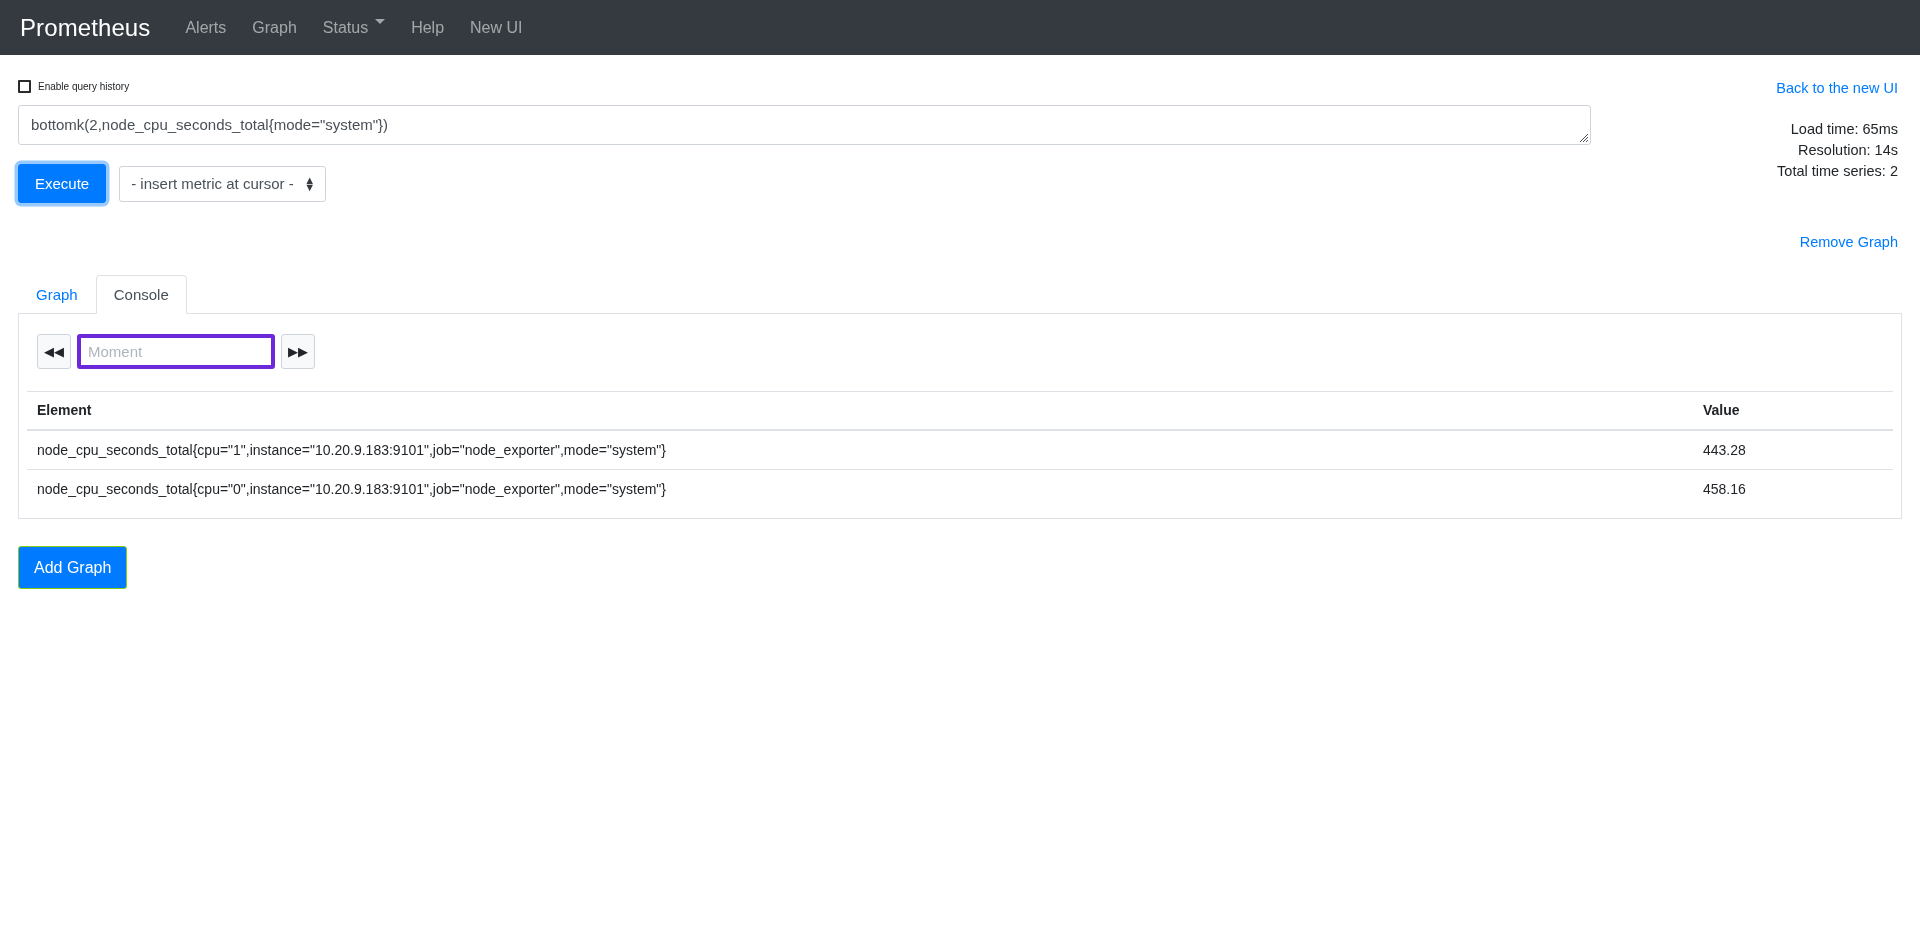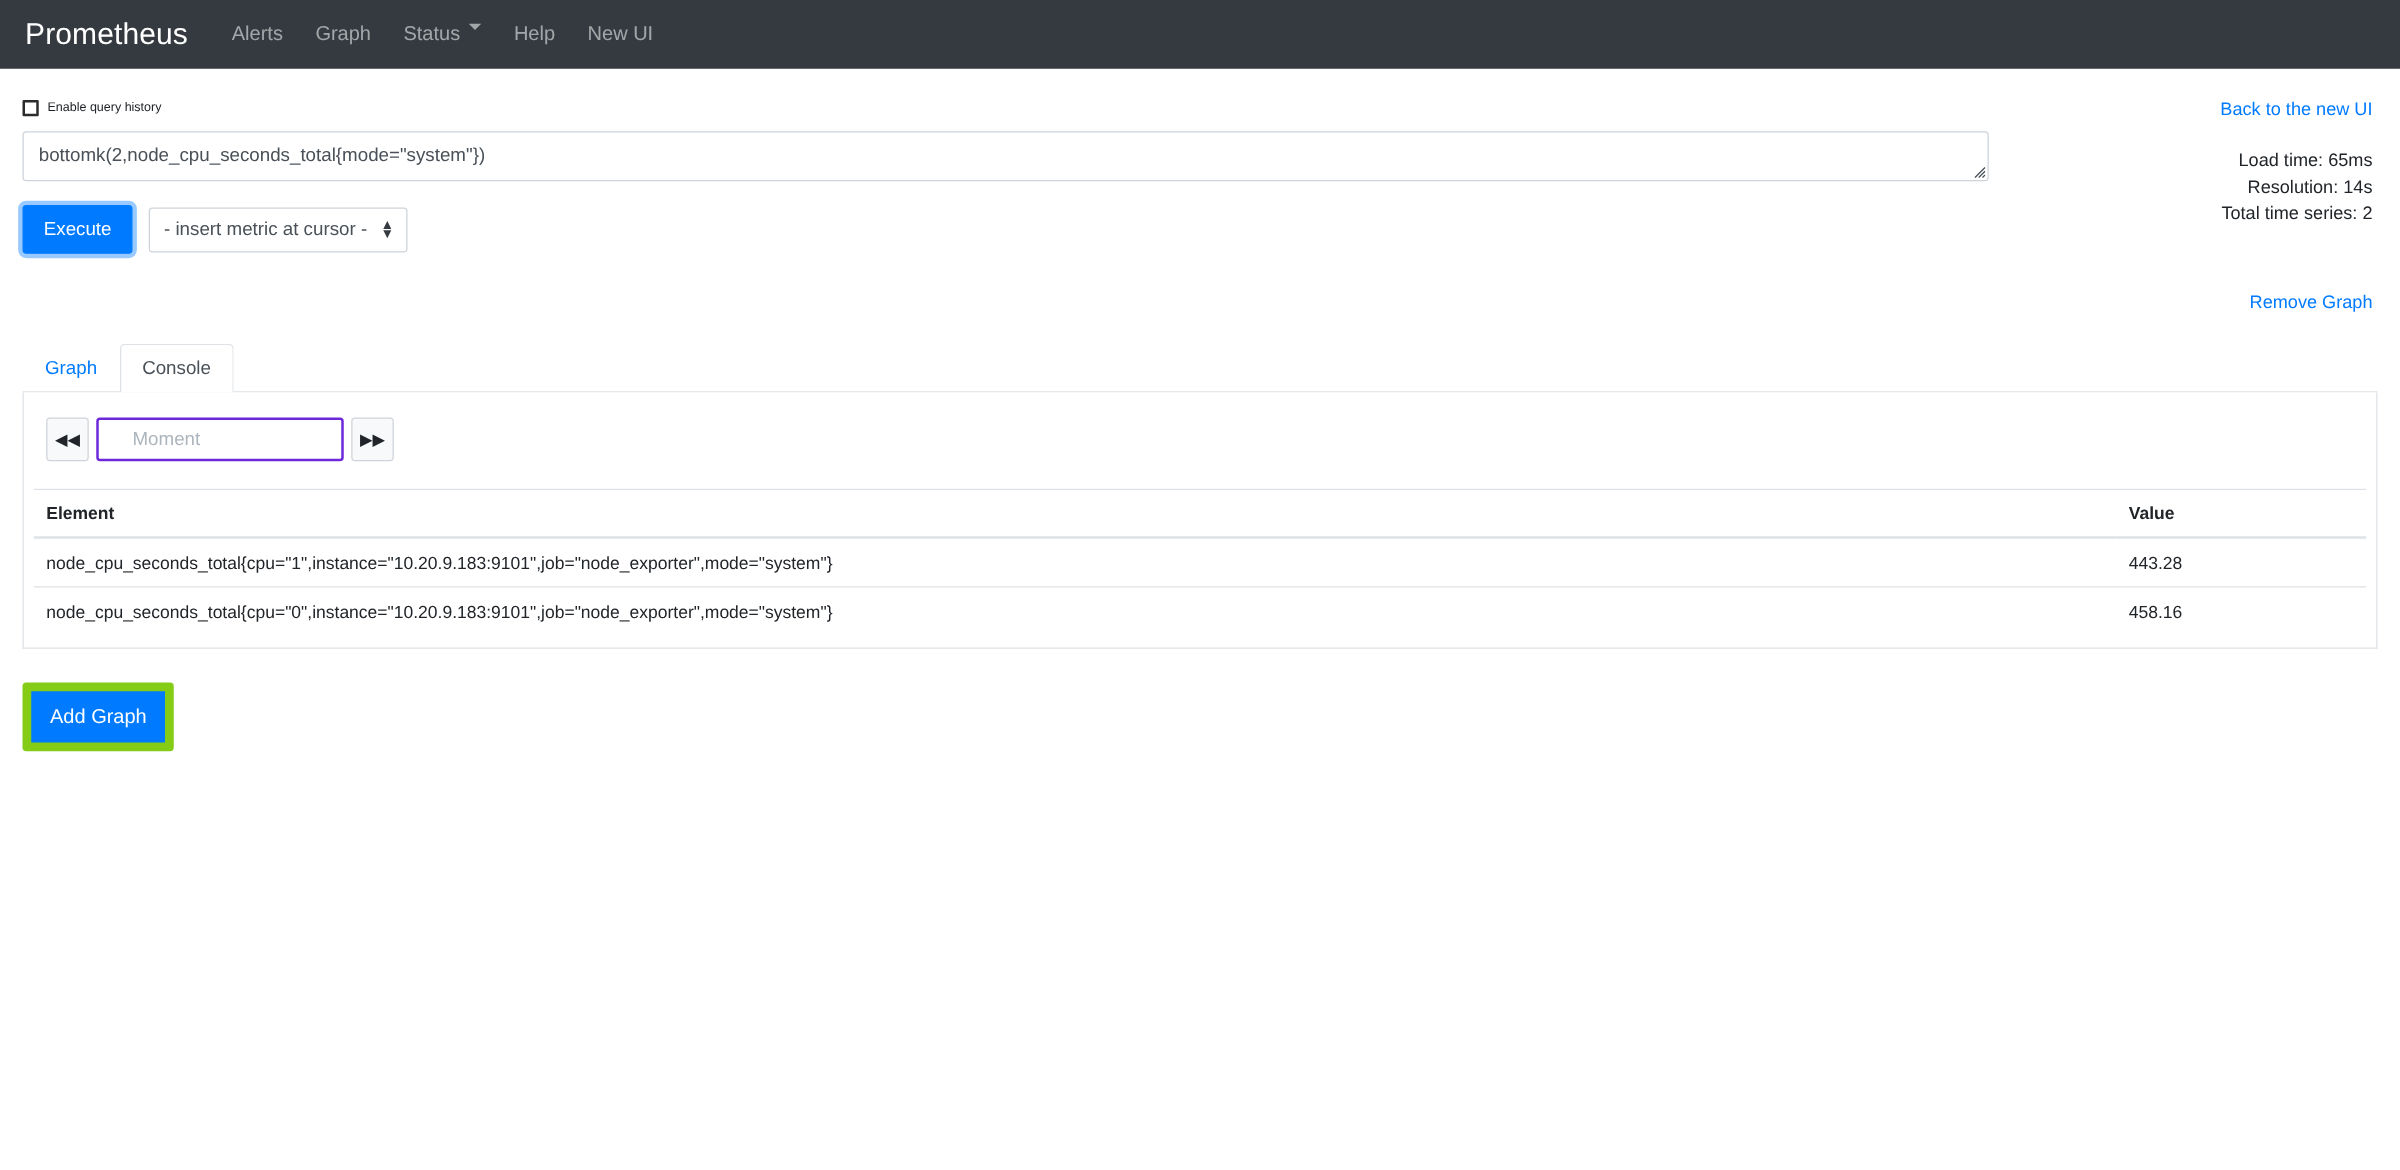--- a/index.html
+++ b/index.html
@@ -228,24 +228,24 @@
     justify-content: center;
     cursor: pointer;
     font-size: 13px;
     color: #212529;
     padding: 0;
     font-family: "Liberation Sans", sans-serif;
   }
   .moment-input {
     width: 198px;
     height: 35px;
-    border: 2px solid #6d28d9;
+    border: 4px solid #6d28d9;
     border-radius: 3px;
     margin: 0 6px;
-    padding: 0 27px;
+    padding: 0 7px;
     font-size: 15px;
     color: #495057;
     font-family: "Liberation Sans", sans-serif;
     outline: none;
   }
   .moment-input::placeholder { color: #adb5bd; }
 
   
   table.results {
     width: 100%;
@@ -271,21 +271,21 @@
     font-size: 14px;
     vertical-align: top;
     white-space: nowrap;
   }
   table.results tbody td.val-col { width: 200px; }
 
   
   .btn-add {
     background: #007bff;
     color: #fff;
-    border: 7px solid #84cc16;
+    border: 1px solid #84cc16;
     border-radius: 3px;
     font-size: 16px;
     font-family: "Liberation Sans", sans-serif;
     padding: 9px 15px;
     cursor: pointer;
     margin-top: 27px;
     line-height: 1.45;
   }
 </style>
 </head>

